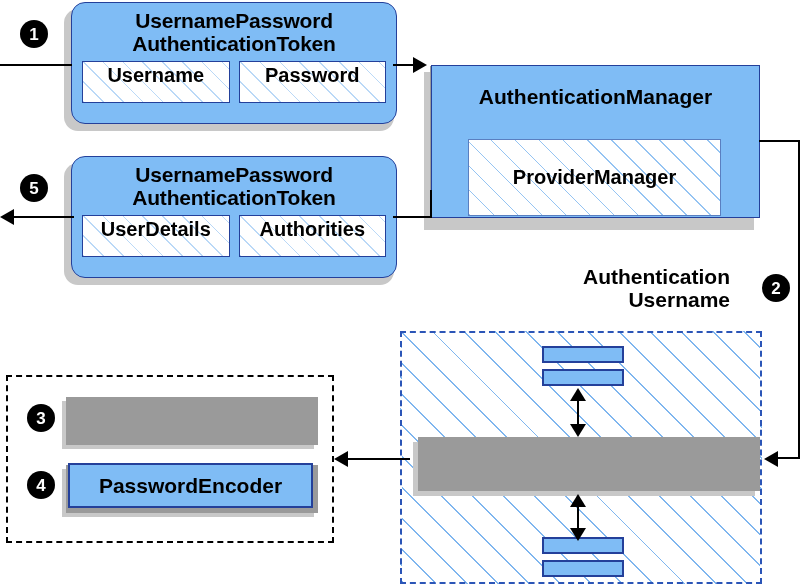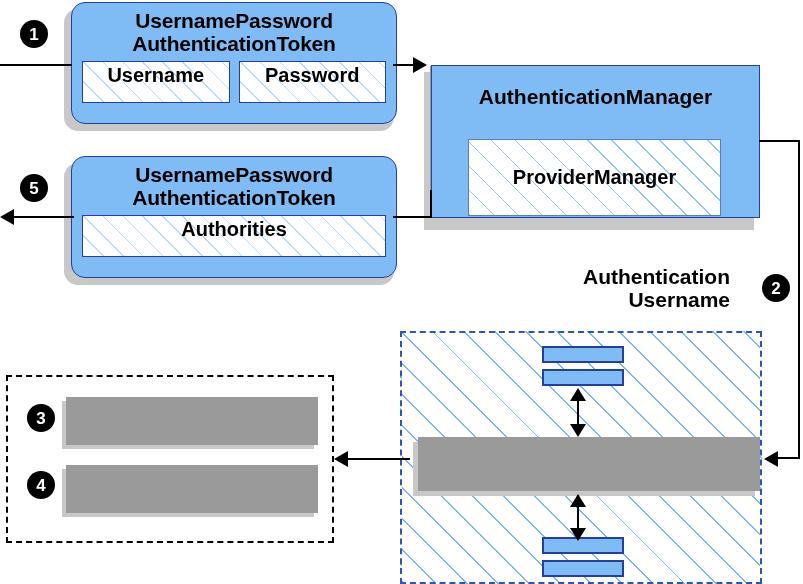--- a/index.html
+++ b/index.html
@@ -213,20 +213,21 @@
     <span>5</span>
   </div>
 
   <div class="token-shadow" style="left:64px;top:163px;width:330px;height:122px;"></div>
   <div class="token" style="left:71px;top:156px;width:326px;height:122px;">
     <div class="token-title">
       <div>UsernamePassword</div>
       <div>AuthenticationToken</div>
     </div>
     <div class="token-fields">
+      <div class="field">UserDetails</div>
       <div class="field">Authorities</div>
     </div>
   </div>
 
   <div class="ln lnh" style="left:14px;top:216px;width:60px;"></div>
   <div class="arrow ar-left" style="left:0px;top:209px;"></div>
 
   <div class="ln lnv" style="left:798px;top:140px;height:318px;"></div>
   <div class="ln lnh" style="left:759px;top:140px;width:41px;"></div>
   <div class="ln lnh" style="left:778px;top:457px;width:22px;"></div>
@@ -269,14 +270,17 @@
     <span>3</span>
   </div>
   <div class="bar-shadow" style="left:62px;top:401px;width:252px;height:48px;"></div>
   <div class="bar-shadow dark" style="left:66px;top:397px;width:252px;height:48px;"></div>
 
   <div class="bullet abs" style="left:28px;top:472px;">
     <span>4</span>
   </div>
   <div class="bar-shadow" style="left:62px;top:469px;width:252px;height:48px;"></div>
   <div class="bar-shadow dark" style="left:66px;top:465px;width:252px;height:48px;"></div>
+  <div class="bar" style="left:68px;top:463px;width:245px;height:45px;">
+    <span>PasswordEncoder</span>
+  </div>
 
 </div>
 
 </body></html>

